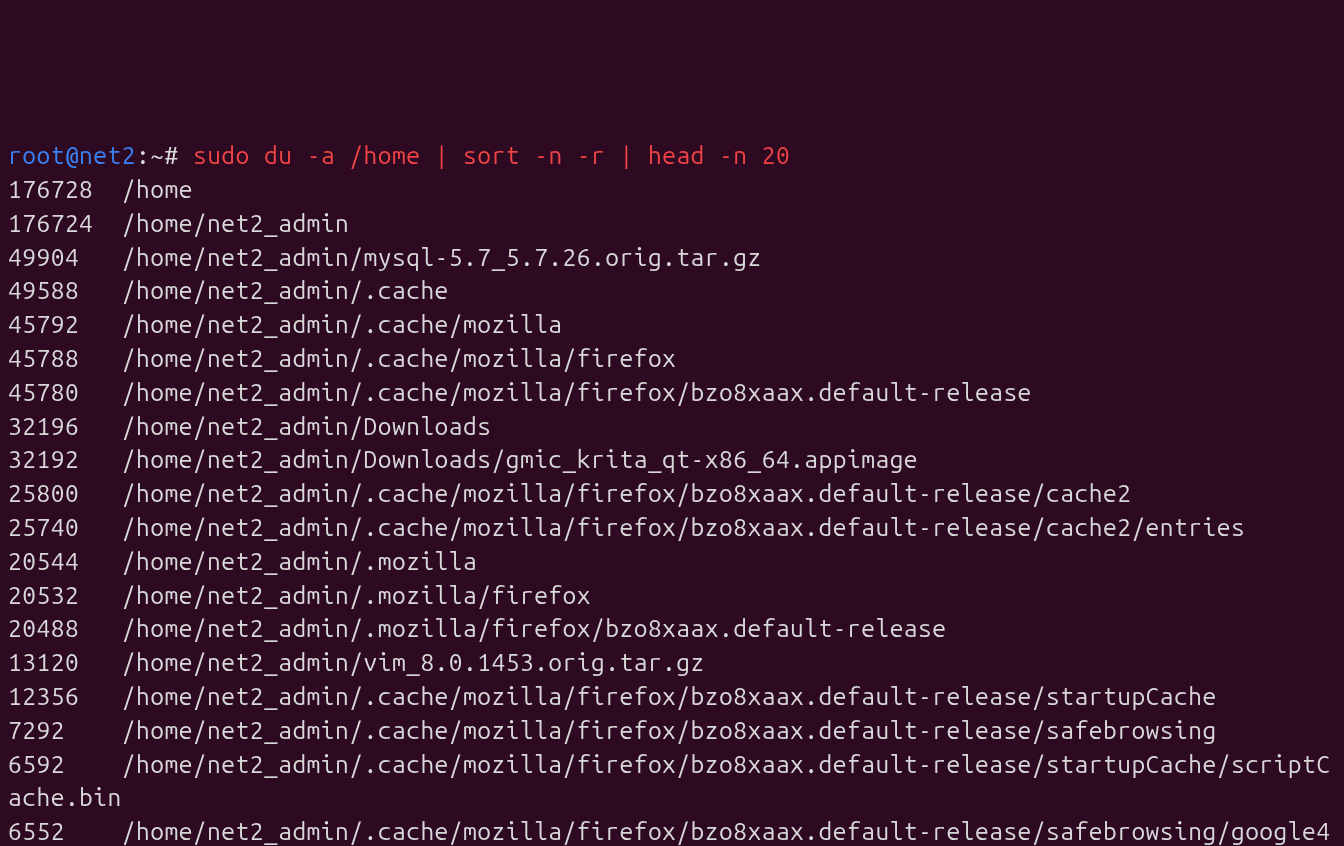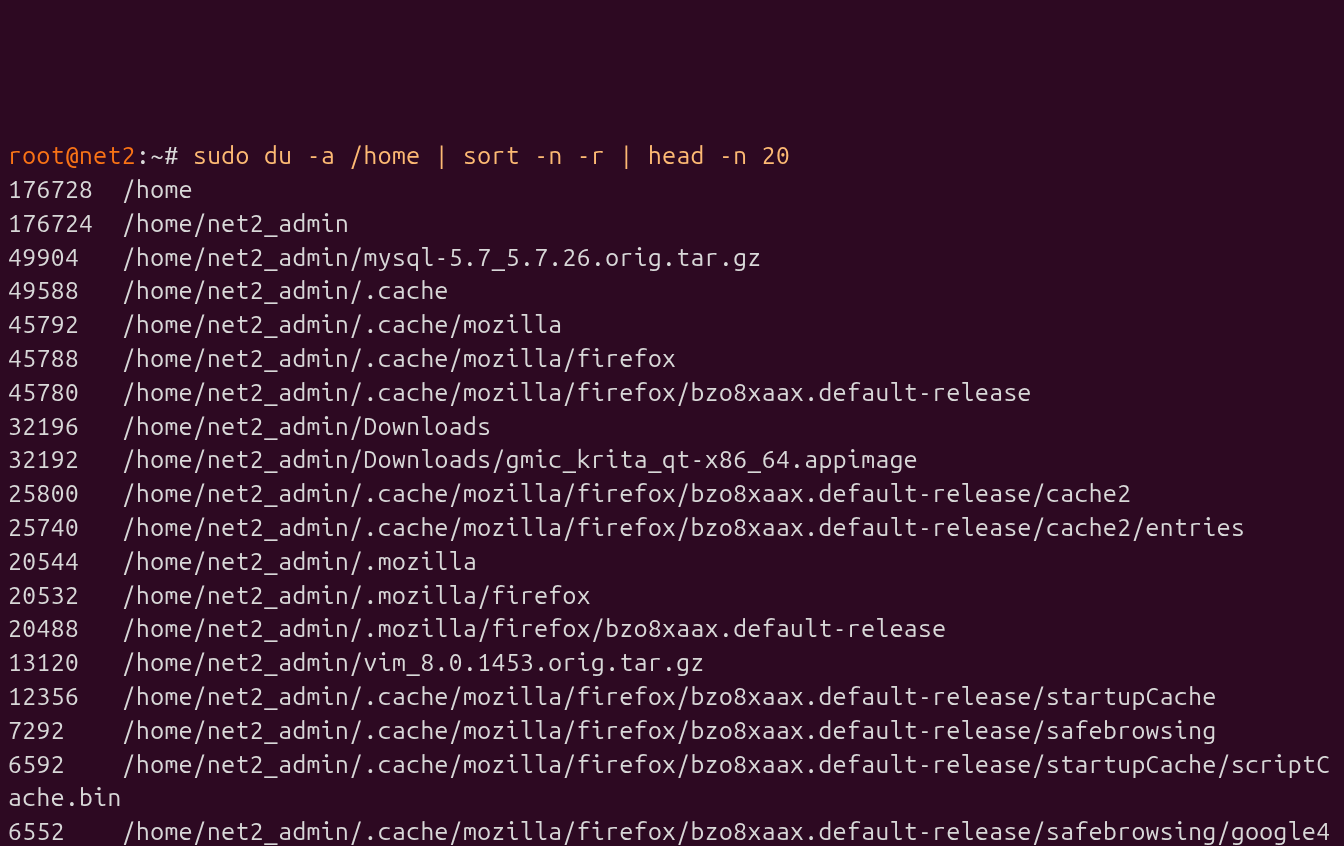--- a/index.html
+++ b/index.html
@@ -14,27 +14,27 @@
       font-size: 24.5px;
       line-height: 1.38;
       padding: 4px 8px;
       letter-spacing: 0.5px;
       white-space: pre-wrap;
       word-break: break-all;
       width: 1344px;
       overflow: hidden;
     }
     .prompt-user {
-      color: #f97316;
+      color: #3b82f6;
     }
     .prompt-path {
       color: #d8d8d8;
     }
     .command {
-      color: #fdba74;
+      color: #ef4444;
     }
     .terminal-line {
       display: block;
     }
     .prompt-line {
       display: block;
     }
   </style>
 </head>
 <body>

